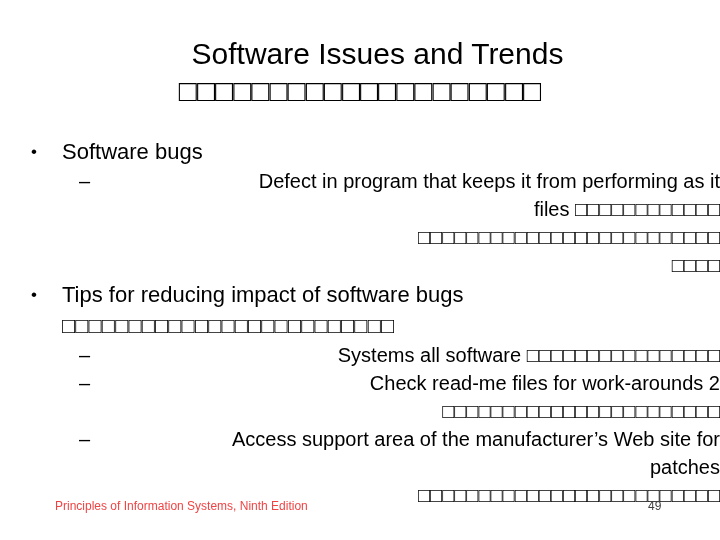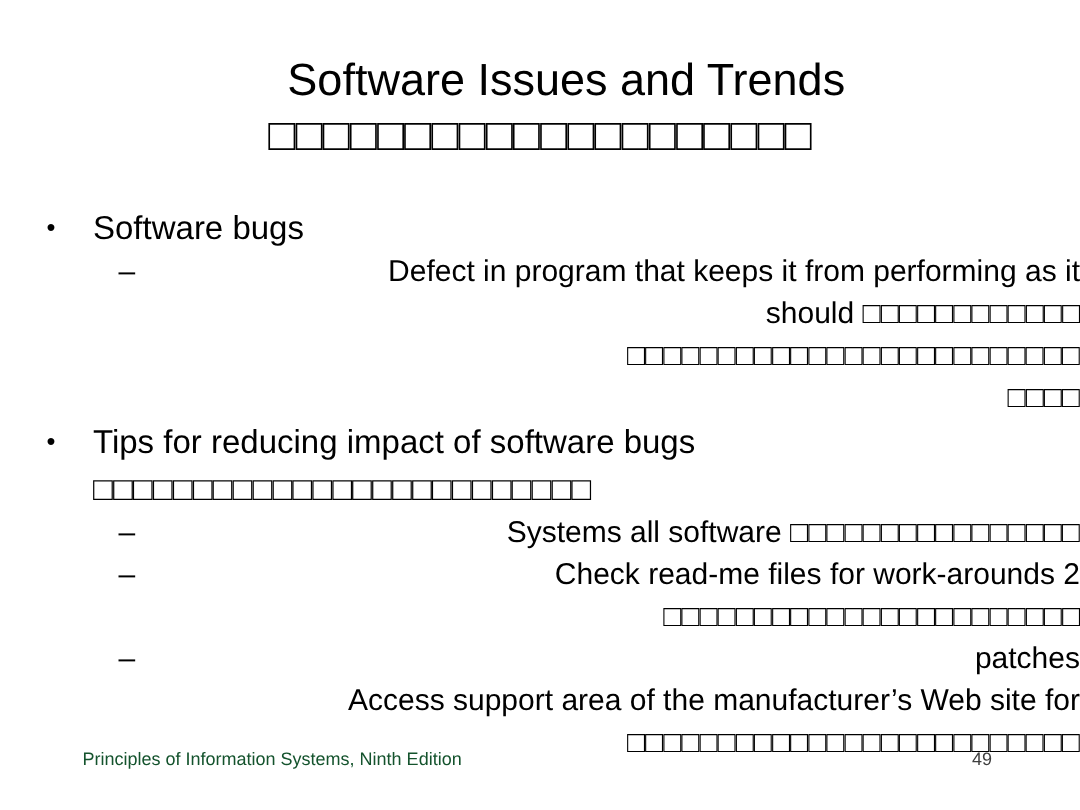--- a/index.html
+++ b/index.html
@@ -94,21 +94,21 @@
   }
   .tofu-row.sz22 { font-size: 22px; line-height: 31px; padding-left: 62px; }
 
   
   .footer {
     position: absolute;
     left: 55px;
     top: 499px;
     font-size: 12px;
     line-height: 14px;
-    color: #14532d;
+    color: #ef4444;
     white-space: nowrap;
   }
   .page-number {
     position: absolute;
     left: 648px;
     top: 499px;
     font-size: 12px;
     line-height: 14px;
     color: #3f3f3f;
     white-space: nowrap;
@@ -131,21 +131,21 @@
   <div class="body-block">
 
     <div class="lvl1">
       <span class="marker">•</span>
       <span>Software bugs</span>
     </div>
 
     <div class="lvl2">
       <span class="marker">–</span>
       <span class="wrap">Defect in program that keeps it from performing as it</span>
-      <span class="wrap tofu">should □□□□□□□□□□□□</span>
+      <span class="wrap tofu">files □□□□□□□□□□□□</span>
       <span class="wrap tofu">□□□□□□□□□□□□□□□□□□□□□□□□□</span>
       <span class="wrap tofu">□□□□</span>
     </div>
 
     <div class="lvl1">
       <span class="marker">•</span>
       <span>Tips for reducing impact of software bugs</span>
     </div>
     <div class="tofu-row sz22 tofu">□□□□□□□□□□□□□□□□□□□□□□□□□</div>
 
@@ -155,22 +155,22 @@
     </div>
 
     <div class="lvl2">
       <span class="marker">–</span>
       <span class="wrap">Check read-me files for work-arounds 2</span>
       <span class="wrap tofu">□□□□□□□□□□□□□□□□□□□□□□□</span>
     </div>
 
     <div class="lvl2">
       <span class="marker">–</span>
+      <span class="wrap">Access support area of the manufacturer’s Web site for</span>
       <span class="wrap">patches</span>
-      <span class="wrap">Access support area of the manufacturer’s Web site for</span>
       <span class="wrap tofu">□□□□□□□□□□□□□□□□□□□□□□□□□</span>
     </div>
 
   </div>
 
   <div class="footer">Principles of Information Systems, Ninth Edition</div>
   <div class="page-number">49</div>
 
 </div>
 

